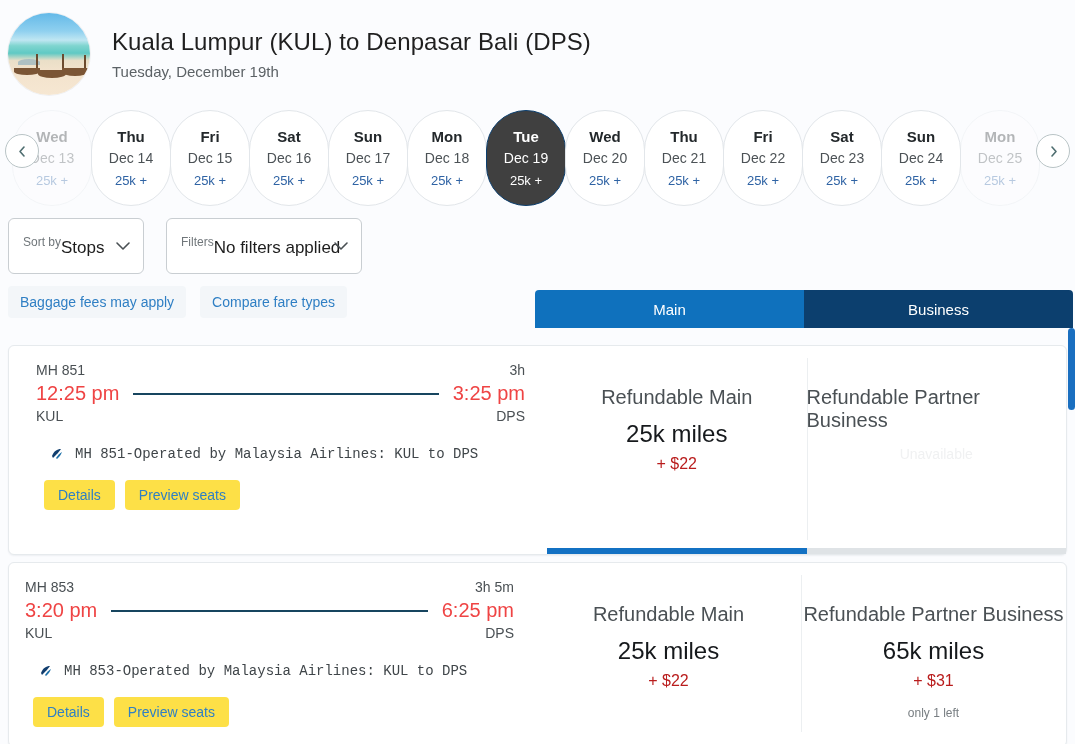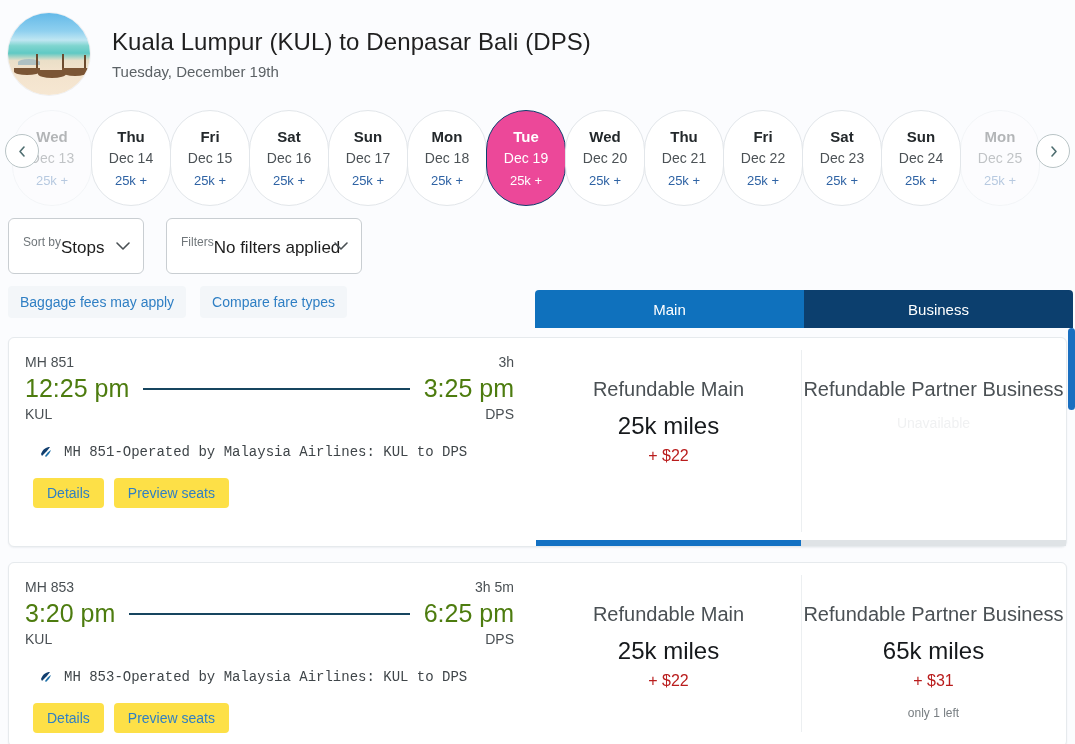--- a/index.html
+++ b/index.html
@@ -44,21 +44,21 @@
   .pill {
     width: 80px; height: 96px; border-radius: 40px; background: #fff;
     border: 1px solid #e2e6ea; display: flex; flex-direction: column;
     align-items: center; justify-content: center; margin-right: 0; flex: 0 0 80px;
   }
   .pill + .pill { margin-left: -1px; }
   .pills > .pill { margin-right: 0; }
   .pill .dow { font-size: 15px; color: #23282b; font-weight: 600; }
   .pill .dat { font-size: 14px; color: #4c5256; margin-top: 5px; }
   .pill .mi  { font-size: 13px; color: #2f63a4; margin-top: 7px; }
-  .pill.selected { background: #ec4899; border-color: #0c3f6e; }
+  .pill.selected { background: #404040; border-color: #0c3f6e; }
   .pill.selected .dow, .pill.selected .dat, .pill.selected .mi { color: #fff; }
   .pill.faded { opacity: .33; }
   .navbtn {
     position: absolute; top: 50%; transform: translateY(-50%);
     width: 34px; height: 34px; border-radius: 50%;
     background: #fff; border: 1px solid #b9c4c6;
     display: flex; align-items: center; justify-content: center;
     cursor: pointer; z-index: 5;
   }
   .navbtn.left { left: 5px; }
@@ -99,28 +99,28 @@
     background: #1a6fc0; border-radius: 4px;
   }
 
   
   .row {
     position: absolute; left: 8px; width: 1059px; background: #fff;
     border: 1px solid #e6eaed; border-radius: 6px;
     box-shadow: 0 1px 2px rgba(20,40,60,.06);
     display: flex;
   }
-  .row1 { top: 337px; height: 210px; }
+  .row1 { top: 345px; height: 210px; padding-left: 11px; }
   .row2 { top: 562px; height: 185px; }
   .flightinfo { width: 527px; padding: 16px 22px 0 16px; position: relative; }
   .fi-top { display: flex; justify-content: space-between; align-items: baseline; }
   .flightno { font-size: 14px; color: #4a5054; }
   .duration { font-size: 14px; color: #4a5054; }
   .timesrow { display: flex; align-items: center; margin-top: 4px; }
-  .time { font-size: 25px; color: #4d7c0f; white-space: nowrap; }
+  .time { font-size: 20px; color: #ef4444; white-space: nowrap; }
   .pathline { flex: 1; height: 2px; background: #17455f; margin: 0 14px; }
   .codesrow { display: flex; justify-content: space-between; margin-top: 3px; }
   .code { font-size: 14px; color: #4a5054; }
   .operated { display: flex; align-items: center; gap: 11px; margin-top: 22px; padding-left: 14px; font-family: Liberation Mono, monospace; }
   .oplogo { width: 14px; height: 14px; flex: 0 0 14px; }
   .optext { font-size: 14px; color: #3f4549; }
   .actions { display: flex; gap: 10px; margin-top: 18px; padding-left: 8px; }
   .actionbtn {
     background: #fde047; border-radius: 4px; padding: 7px 14px;
     color: #2f7fc4; font-size: 14px; cursor: pointer; white-space: nowrap;

